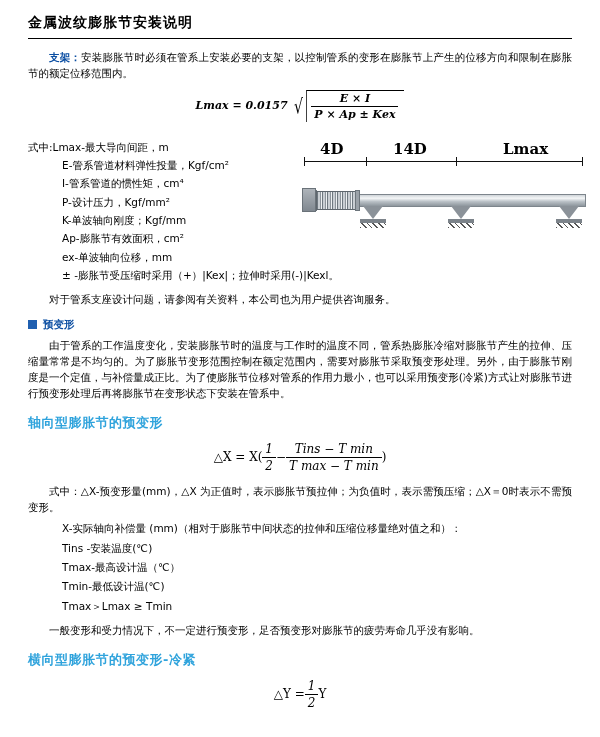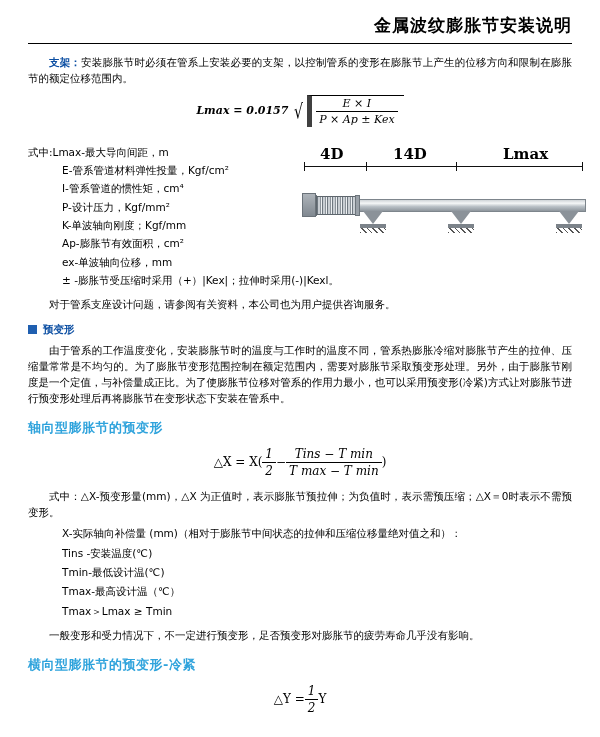--- a/index.html
+++ b/index.html
@@ -16,22 +16,22 @@
     overflow: hidden;
   }
   .page {
     position: relative;
     width: 600px;
     height: 737px;
     box-sizing: border-box;
     padding: 0 28px;
   }
   .doc-title {
-    text-align: right;
-    font-size: 17px;
+    text-align: left;
+    font-size: 14px;
     font-weight: bold;
     letter-spacing: 1px;
     margin: 14px 0 6px 0;
     font-family: "DejaVu Serif", "Liberation Serif", serif;
   }
   .title-rule {
     border: none;
     border-top: 1px solid #000;
     margin: 0 0 10px 0;
   }
@@ -85,23 +85,24 @@
     font-weight: bold;
     font-style: italic;
     font-size: 11px;
     margin-right: 4px;
     text-align: right;
   }
   .sqrt {
     display: inline-block;
     vertical-align: middle;
     border-top: 1px solid #000;
-    border-left: 5px solid #404040;
+    border-left: 1px solid #404040;
     padding: 1px 6px 1px 4px;
     margin-left: 2px;
+    font-weight: bold;
   }
   .radical {
     display: inline-block;
     vertical-align: middle;
     font-size: 20px;
     line-height: 1;
     transform: scaleX(.7);
   }
   .frac {
     display: inline-block;
@@ -367,22 +368,22 @@
   <div class="eq-center">
     <span class="eq-inline">
       <span>△X = X(</span><span class="frac"><span class="num">1</span><span class="den">2</span></span><span>−</span><span class="frac"><span class="num">Tins − T min</span><span class="den">T max − T min</span></span><span>)</span>
     </span>
   </div>
 
   <p class="indent">式中：△X-预变形量(mm)，△X 为正值时，表示膨胀节预拉伸；为负值时，表示需预压缩；△X＝0时表示不需预变形。</p>
 
   <p class="list-line">X-实际轴向补偿量 (mm)（相对于膨胀节中间状态的拉伸和压缩位移量绝对值之和）：</p>
   <p class="list-line">Tins -安装温度(℃)</p>
+  <p class="list-line">Tmax-最高设计温（℃）</p>
   <p class="list-line">Tmin-最低设计温(℃)</p>
-  <p class="list-line">Tmax-最高设计温（℃）</p>
   <p class="list-line">Tmax＞Lmax ≥ Tmin</p>
 
   <p class="indent" style="margin-top:6px">一般变形和受力情况下，不一定进行预变形，足否预变形对膨胀节的疲劳寿命几乎没有影响。</p>
 
   <div class="subhead">横向型膨胀节的预变形-冷紧</div>
 
   <div class="eq-center">
     <span class="eq-inline">
       <span>△Y =</span><span class="frac"><span class="num">1</span><span class="den">2</span></span><span>Y</span>
     </span>

